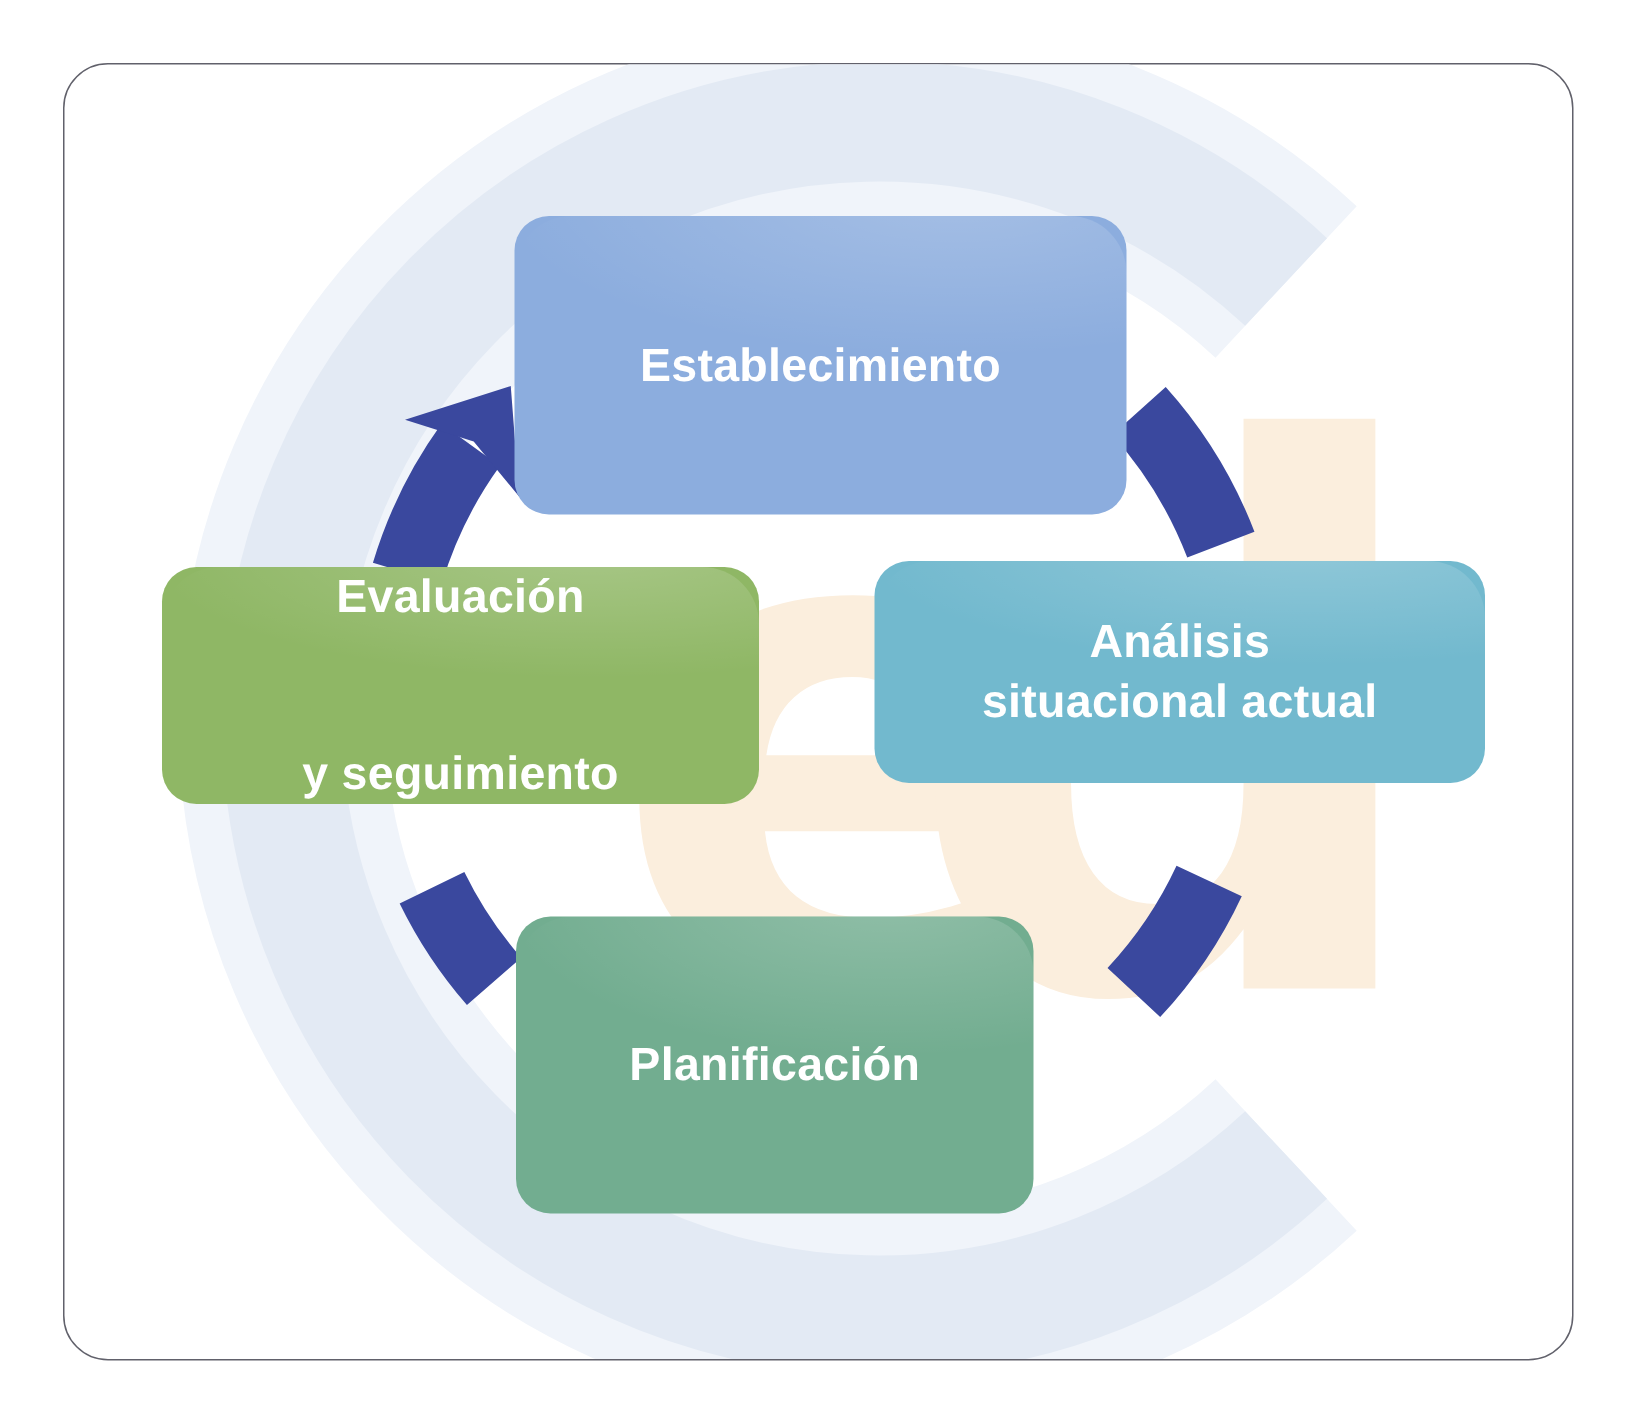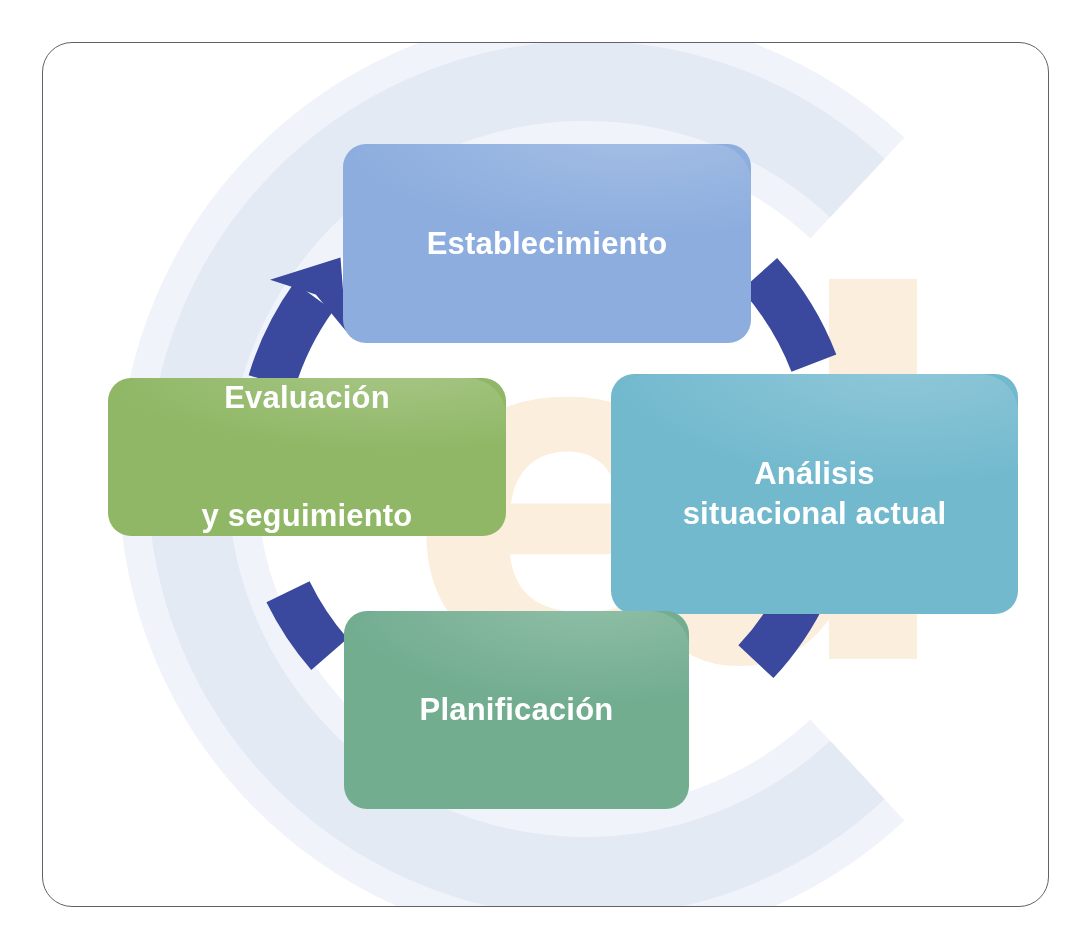--- a/index.html
+++ b/index.html
@@ -28,21 +28,21 @@
     align-items:center;justify-content:center;text-align:center;
     color:#ffffff;font-weight:bold;font-size:31px;line-height:40px;
     letter-spacing:.2px;
   }
   .step::before{
     content:"";position:absolute;inset:0;border-radius:38px;
     background:radial-gradient(130% 95% at 72% -8%, rgba(255,255,255,.22), rgba(255,255,255,0) 58%);
   }
   .step span{position:relative;}
   .step-goals     {left:300px;top:101px;width:408px;height:199px;background:#8cadde;}
-  .step-analysis  {left:568px;top:331px;width:407px;height:240px;background:#72b9ce;}
+  .step-analysis  {left:540px;top:331px;width:407px;height:148px;background:#72b9ce;}
   .step-planning  {left:301px;top:568px;width:345px;height:198px;background:#72ad90;}
   .step-evaluation{left:65px; top:335px;width:398px;height:158px;background:#8fb765;justify-content:space-between;}
 </style>
 </head>
 <body>
 
 <div class="card">
 
   <svg class="layer" viewBox="0 0 1092 950" aria-hidden="true">
     <path d="M 856.4 187 A 398 398 0 1 0 856.4 769" fill="none" stroke="#f0f4fa" stroke-width="138"></path>

